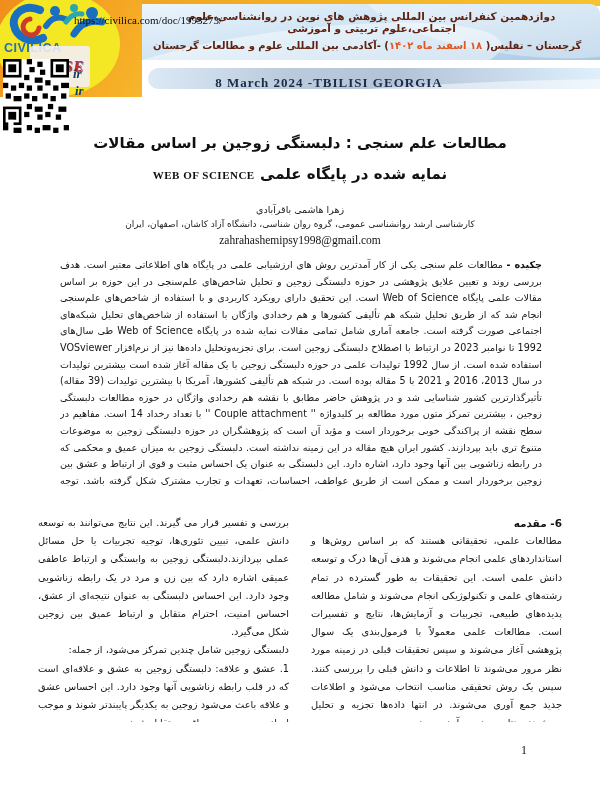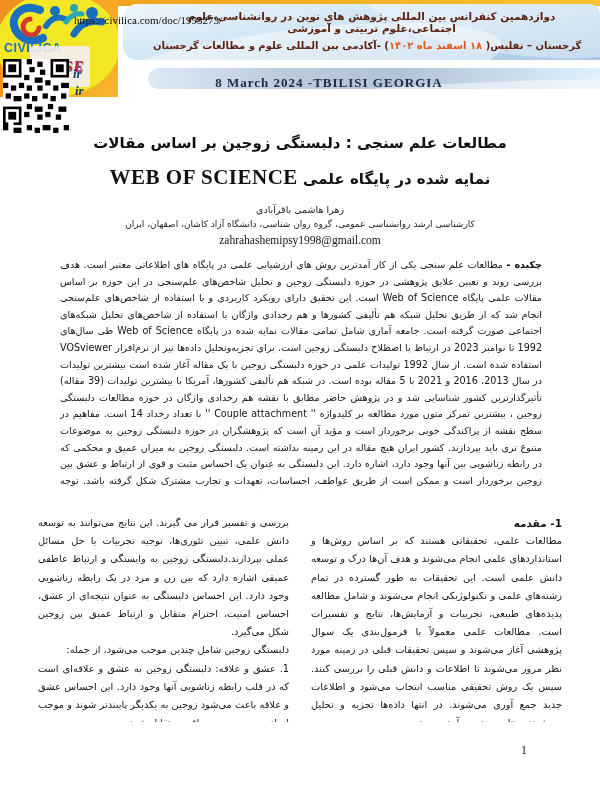--- a/index.html
+++ b/index.html
@@ -22,21 +22,21 @@
   .banner-date-red{color:#e2571e;}
   .date-bar{position:absolute;left:148px;top:68px;right:0;height:21px;
     background:linear-gradient(90deg,#dceaf6 0%,#bccbdc 30%,#b3c3d6 55%,#cfe0f0 85%,#dff0fb 100%);
     border-radius:15px 0 0 15px;overflow:hidden;}
   .date-bar::before{content:"";position:absolute;left:20px;top:16px;width:560px;height:40px;
     background:rgba(255,255,255,.5);transform:rotate(-3deg);border-radius:50%;}
   .date-en{position:absolute;left:0;right:90px;top:7px;text-align:center;z-index:2;
     font-family:"Liberation Serif",serif;font-weight:bold;font-size:13px;color:#1b2a47;letter-spacing:1px;}
 
   
-  .logo-block{position:absolute;left:0;top:0;width:118px;height:97px;overflow:hidden;
+  .logo-block{position:absolute;left:0;top:0;width:142px;height:97px;overflow:hidden;
     background:linear-gradient(120deg,#ef8d1c,#f5a623 60%,#f7b62b);z-index:3;}
   .logo-circle{position:absolute;left:-4px;top:-8px;width:124px;height:104px;border-radius:50%;
     background:#f4e824;}
   .logo-figures{position:absolute;left:8px;top:2px;z-index:4;}
   .civilica-text{position:absolute;left:4px;top:41px;z-index:5;color:#1d6fc1;font-weight:bold;
     font-size:12.5px;letter-spacing:.5px;font-family:"Liberation Sans",sans-serif;}
   .icpse-badge{position:absolute;left:30px;top:46px;z-index:6;background:rgba(243,238,250,.88);
     border-radius:3px;padding:12px 6px;font-family:"Liberation Serif",serif;
     font-weight:bold;font-style:italic;font-size:15px;color:#c22f27;letter-spacing:1px;
     text-shadow:1px 1px 0 #7c4ea0;}
@@ -46,21 +46,21 @@
   .ir-1{left:73px;top:66px;}
   .ir-2{left:75px;top:83px;}
   .url-stamp{position:absolute;left:74px;top:14px;z-index:9;font-family:"Liberation Serif",serif;
     font-size:11px;color:#0d0d0d;white-space:nowrap;}
 
   
   .art-title1{position:absolute;left:40px;right:40px;top:134px;text-align:center;direction:rtl;
     font-size:15px;font-weight:bold;color:#111;}
   .art-title2{position:absolute;left:40px;right:40px;top:165px;text-align:center;direction:rtl;
     font-size:15px;font-weight:bold;color:#111;}
-  .art-title2 .latin{font-family:"Liberation Serif",serif;font-size:21px;letter-spacing:.5px;}
+  .art-title2 .latin{font-family:"Liberation Serif",serif;font-size:11px;letter-spacing:.5px;}
   .author-name{position:absolute;left:40px;right:40px;top:204px;text-align:center;direction:rtl;
     font-size:9.5px;color:#222;}
   .author-affil{position:absolute;left:40px;right:40px;top:219px;text-align:center;direction:rtl;
     font-size:9px;color:#222;}
   .author-email{position:absolute;left:40px;right:40px;top:234px;text-align:center;
     font-family:"Liberation Serif",serif;font-size:11.5px;color:#111;}
 
   .abstract{position:absolute;left:60px;right:58px;top:257px;height:234px;overflow:hidden;
     direction:rtl;text-align:justify;font-size:9.6px;line-height:16.6px;color:#141414;}
   .abstract .abs-label{font-weight:bold;}
@@ -168,25 +168,25 @@
 
   <div class="author-name">زهرا هاشمی باقرآبادی</div>
   <div class="author-affil">کارشناسی ارشد روانشناسی عمومی، گروه روان شناسی، دانشگاه آزاد کاشان، اصفهان، ایران</div>
   <div class="author-email">zahrahashemipsy1998@gmail.com</div>
 
   <div class="abstract"><span class="abs-label">چکیده -</span><span> مطالعات علم سنجی یکی از کار آمدترین روش های ارزشیابی علمی در پایگاه های اطلاعاتی معتبر است. هدف بررسی روند و تعیین علایق پژوهشی در حوزه دلبستگی زوجین و تحلیل شاخص‌های علم‌سنجی در این حوزه بر اساس مقالات علمی پایگاه Web of Science است. این تحقیق دارای رویکرد کاربردی و با استفاده از شاخص‌های علم‌سنجی انجام شد که از طریق تحلیل شبکه هم تألیفی کشورها و هم رخدادی واژگان با استفاده از شاخص‌های تحلیل شبکه‌های اجتماعی صورت گرفته است. جامعه آماری شامل تمامی مقالات نمایه شده در پایگاه Web of Science طی سال‌های 1992 تا نوامبر 2023 در ارتباط با اصطلاح دلبستگی زوجین است. برای تجزیه‌وتحلیل داده‌ها نیز از نرم‌افزار VOSviewer استفاده شده است. از سال 1992 تولیدات علمی در حوزه دلبستگی زوجین با یک مقاله آغاز شده است بیشترین تولیدات در سال 2013، 2016 و 2021 با 5 مقاله بوده است. در شبکه هم تألیفی کشورها، آمریکا با بیشترین تولیدات (39 مقاله) تأثیرگذارترین کشور شناسایی شد و در پژوهش حاضر مطابق با نقشه هم رخدادی واژگان در حوزه مطالعات دلبستگی زوجین ، بیشترین تمرکز متون مورد مطالعه بر کلیدواژه '' Couple attachment '' با تعداد رخداد 14 است. مفاهیم در سطح نقشه از پراکندگی خوبی برخوردار است و مؤید آن است که پژوهشگران در حوزه دلبستگی زوجین به موضوعات متنوع تری باید بپردازند. کشور ایران هیچ مقاله در این زمینه نداشته است.  دلبستگی زوجین به میزان عمیق و محکمی که در رابطه زناشویی بین آنها وجود دارد، اشاره دارد. این دلبستگی به عنوان یک احساس مثبت و قوی از ارتباط و عشق بین زوجین برخوردار است و ممکن است از طریق عواطف، احساسات، تعهدات و تجارب مشترک شکل گرفته باشد. توجه داشته باشید که هر رابطه زوجین منحصر به فرد است و دلبستگی آنها نیز ممکن است متفاوت باشد. عواملی مانند تجربه‌های گذشته، شخصیت‌ها و موقعیت‌های زندگی نیز می‌توانند به تشکیل دلبستگی زوجین کمک یا مانع شوند</span></div>
 
 
   <div class="columns">
     <div class="col">
-      <p class="intro-heading">1- مقدمه</p>
+      <p class="intro-heading">6- مقدمه</p>
       <p>مطالعات علمی، تحقیقاتی هستند که بر اساس روش‌ها و استانداردهای علمی انجام می‌شوند و هدف آن‌ها درک و توسعه دانش علمی است. این تحقیقات به طور گسترده در تمام رشته‌های علمی و تکنولوژیکی انجام می‌شوند و شامل مطالعه پدیده‌های طبیعی، تجربیات و آزمایش‌ها، نتایج و تفسیرات است. مطالعات علمی معمولاً با فرمول‌بندی یک سوال پژوهشی آغاز می‌شوند و سپس تحقیقات قبلی در زمینه مورد نظر مرور می‌شوند تا اطلاعات و دانش قبلی را بررسی کنند. سپس یک روش تحقیقی مناسب انتخاب می‌شود و اطلاعات جدید جمع آوری می‌شوند. در انتها داده‌ها تجزیه و تحلیل می‌شوند و نتایج به دست آمده مورد</p>
     </div>
     <div class="col">
       <p>بررسی و تفسیر قرار می گیرند. این نتایج می‌توانند به توسعه دانش علمی، تبیین تئوری‌ها، توجیه تجربیات یا حل مسائل عملی بپردازند.دلبستگی زوجین به وابستگی و ارتباط عاطفی عمیقی اشاره دارد که بین زن و مرد در یک رابطه زناشویی وجود دارد. این احساس دلبستگی به عنوان نتیجه‌ای از عشق، احساس امنیت، احترام متقابل و ارتباط عمیق بین زوجین شکل می‌گیرد.</p>
-      <p>دلبستگی زوجین شامل چندین موجب می‌شود، از جمله:</p>
+      <p>دلبستگی زوجین شامل چندین تمرکز می‌شود، از جمله:</p>
       <p>1. عشق و علاقه: دلبستگی زوجین به عشق و علاقه‌ای است که در قلب رابطه زناشویی آنها وجود دارد. این احساس عشق و علاقه باعث می‌شود زوجین به یکدیگر پایبندتر شوند و موجب ایجاد حس محبت و مراقبت متقابل شود.</p>
     </div>
   </div>
 
   <div class="page-number">1</div>
 
 </div>
 
 </body></html>

